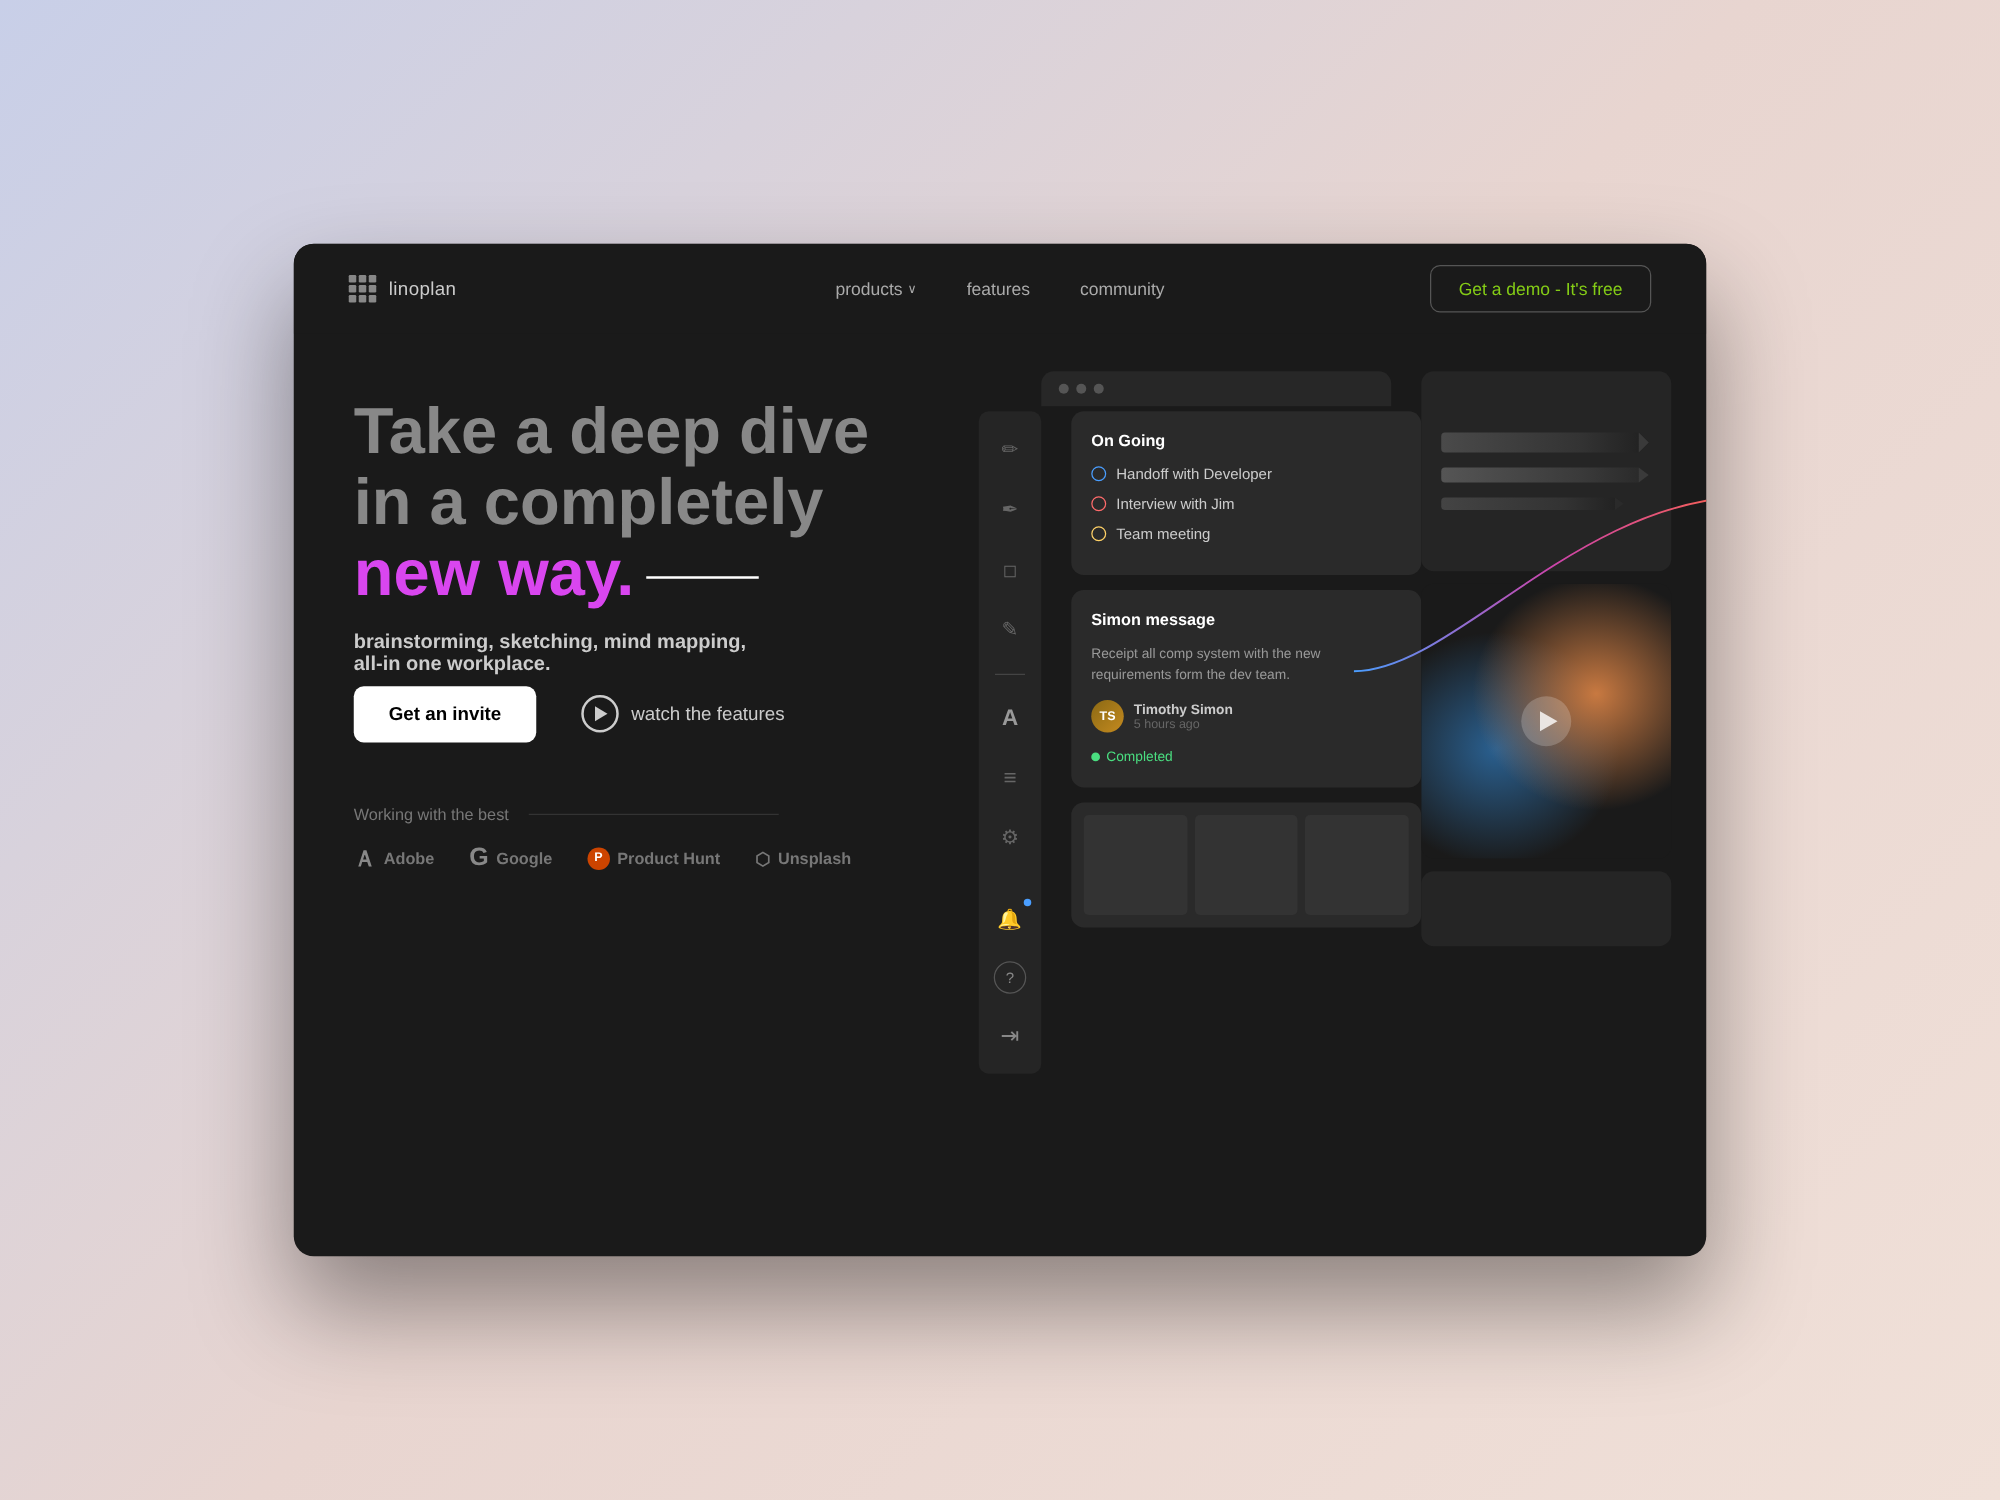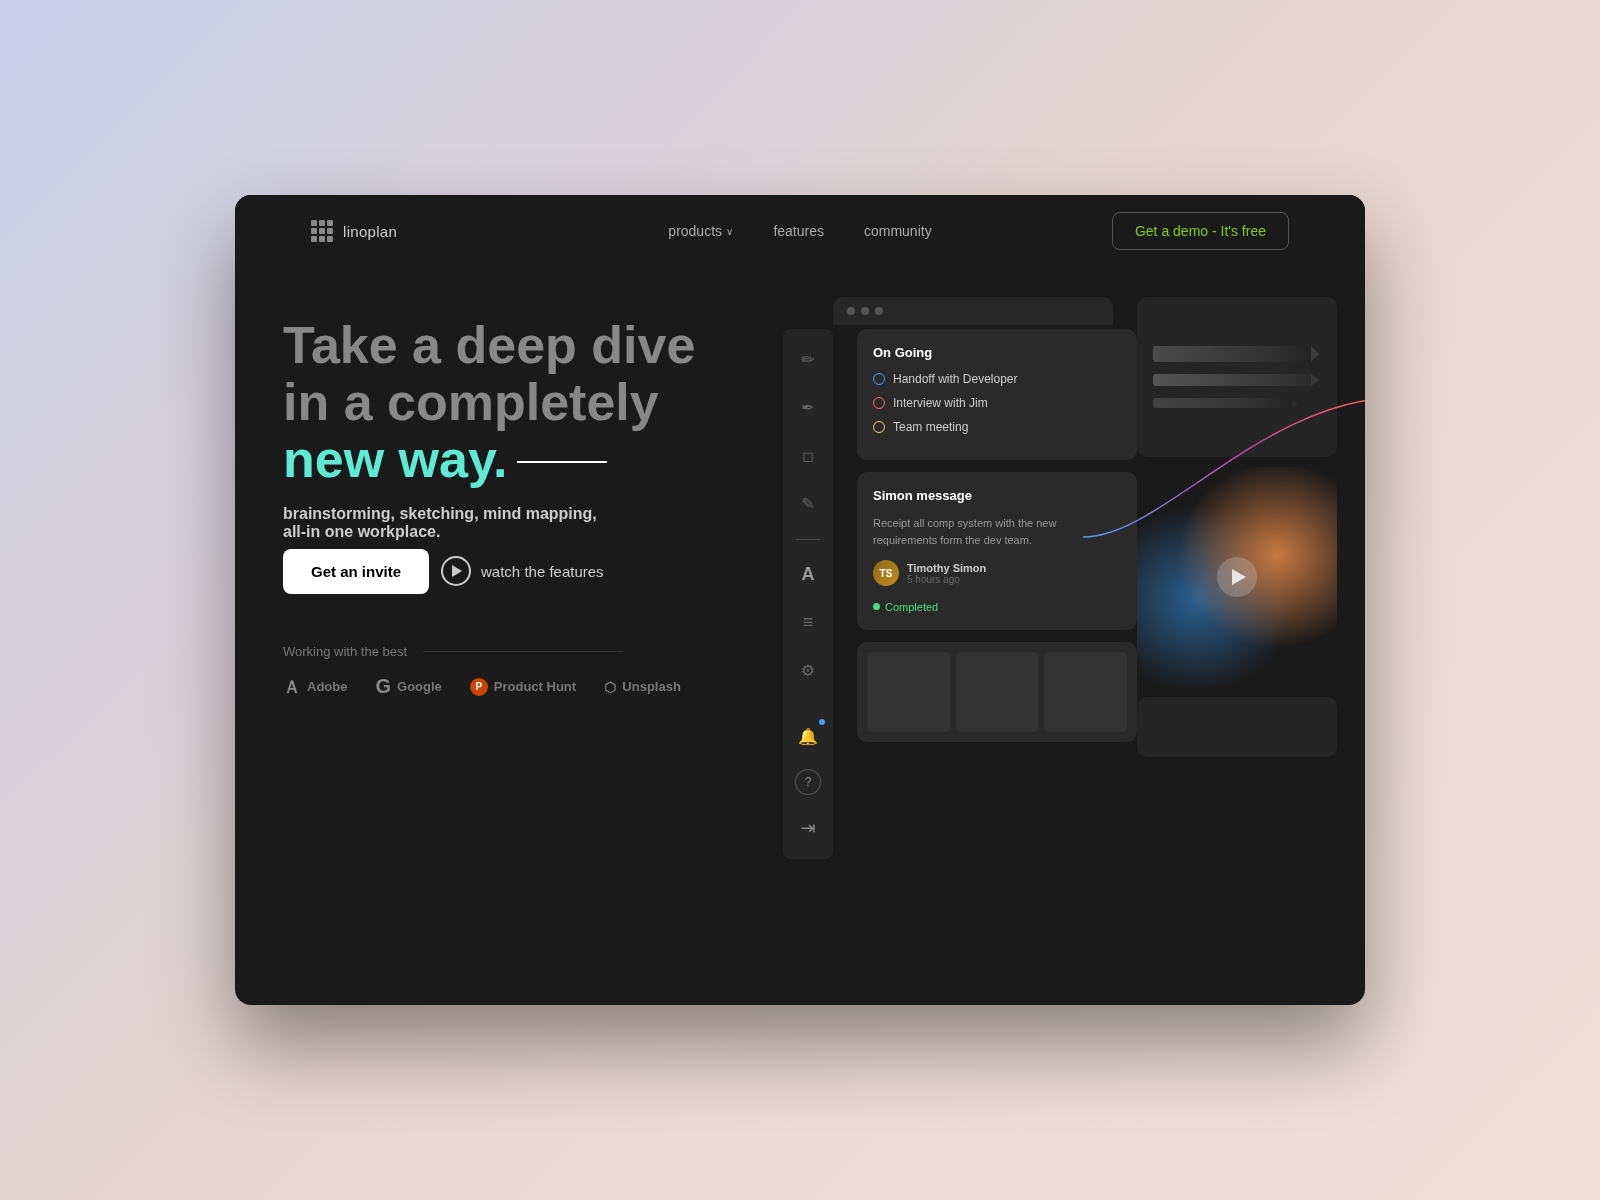--- a/index.html
+++ b/index.html
@@ -19,21 +19,21 @@
       background: #1a1a1a;
       border-radius: 16px;
       overflow: hidden;
       position: relative;
       box-shadow: 0 40px 80px rgba(0,0,0,0.4);
     }
     
     .nav {
       display: flex;
       align-items: center;
-      padding: 0 76px;
+      padding: 0 44px;
       height: 72px;
       background: #1a1a1a;
       position: relative;
       z-index: 10;
     }
     .logo-area {
       display: flex;
       align-items: center;
       gap: 10px;
       margin-right: auto;
@@ -100,21 +100,21 @@
       padding-top: 20px;
     }
     .hero-title {
       font-size: 52px;
       line-height: 1.1;
       color: #888;
       font-weight: 700;
       margin-bottom: 16px;
     }
     .hero-title .highlight {
-      color: #5eead4;
+      color: #d946ef;
     }
     .hero-title .underline-box {
       display: flex;
       align-items: center;
       gap: 10px;
     }
     .title-underline {
       display: block;
       width: 90px;
       height: 2px;
@@ -131,21 +131,21 @@
     .hero-desc {
       font-size: 13px;
       color: #666;
       line-height: 1.6;
       max-width: 360px;
       margin-bottom: 36px;
     }
     .hero-actions {
       display: flex;
       align-items: center;
-      gap: 12px;
+      gap: 36px;
       margin-bottom: 50px;
     }
     .btn-invite {
       background: #fff;
       color: #000;
       border: none;
       padding: 14px 28px;
       border-radius: 8px;
       font-size: 15px;
       font-weight: 600;

